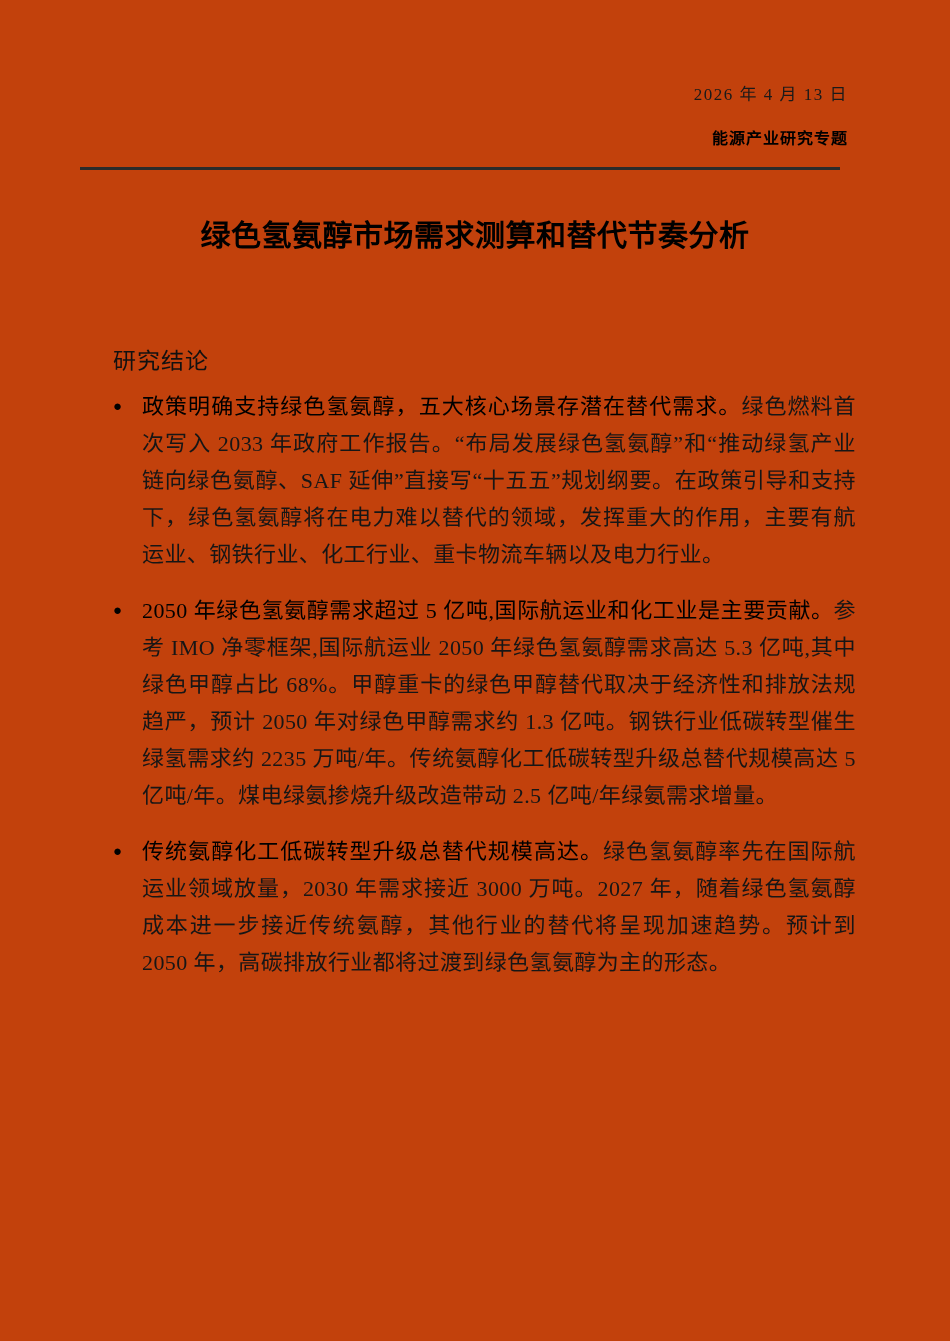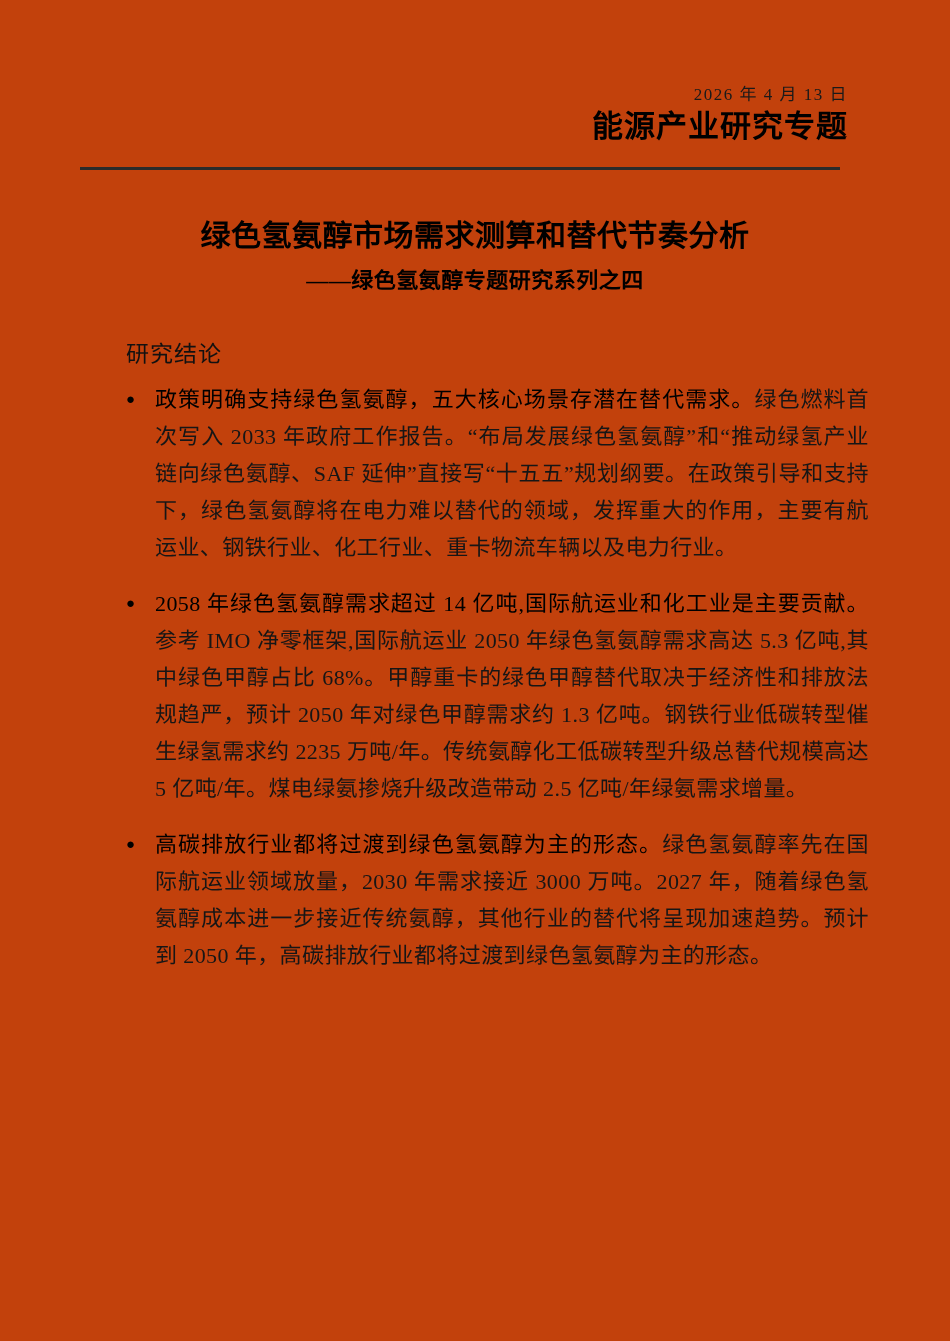--- a/index.html
+++ b/index.html
@@ -22,22 +22,22 @@
     right: 102px;
     text-align: right;
   }
   .header .date {
     font-size: 17px;
     line-height: 22px;
     letter-spacing: 1.5px;
     color: #1a1a1a;
   }
   .header .series {
-    margin-top: 6px;
-    font-size: 31px;
+    margin-top: 18px;
+    font-size: 16px;
     font-weight: bold;
     line-height: 30px;
     letter-spacing: 1px;
     color: #000000;
   }
   .rule {
     position: absolute;
     left: 80px;
     top: 167px;
     width: 760px;
@@ -62,24 +62,23 @@
   .title-block .subtitle {
     margin-top: 13px;
     font-size: 22px;
     font-weight: bold;
     line-height: 28px;
     letter-spacing: 0.5px;
     color: #000000;
   }
   .content {
     position: absolute;
-    top: 339px;
+    top: 346px;
     left: 112px;
     width: 744px;
-    margin-left: 13px;
   }
   .section-heading {
     font-family: "Liberation Sans", "DejaVu Sans", sans-serif;
     font-size: 23px;
     font-weight: 500;
     line-height: 30px;
     letter-spacing: 1px;
     margin: 0 0 12px 1px;
     color: #111111;
   }
@@ -122,39 +121,38 @@
 
   <div class="header">
     <div class="date">2026 年 4 月 13 日</div>
     <div class="series">能源产业研究专题</div>
   </div>
 
   <div class="rule"></div>
 
   <div class="title-block">
     <h1>绿色氢氨醇市场需求测算和替代节奏分析</h1>
-    <div class="subtitle">——绿色氢氨醇专题研究系列之四</div>
   </div>
 
   <div class="content">
     <div class="section-heading">研究结论</div>
 
     <ul class="bullets">
 
       <li>
         <span class="bullet-marker">●</span>
         <span class="lead">政策明确支持绿色氢氨醇，五大核心场景存潜在替代需求。</span><span>绿色燃料首次写入 2033 年政府工作报告。“布局发展绿色氢氨醇”和“推动绿氢产业链向绿色氨醇、SAF 延伸”直接写“十五五”规划纲要。在政策引导和支持下，绿色氢氨醇将在电力难以替代的领域，发挥重大的作用，主要有航运业、钢铁行业、化工行业、重卡物流车辆以及电力行业。</span>
       </li>
 
       <li>
         <span class="bullet-marker">●</span>
-        <span class="lead">2058 年绿色氢氨醇需求超过 14 亿吨,国际航运业和化工业是主要贡献。</span><span>参考 IMO 净零框架,国际航运业 2050 年绿色氢氨醇需求高达 5.3 亿吨,其中绿色甲醇占比 68%。甲醇重卡的绿色甲醇替代取决于经济性和排放法规趋严，预计 2050 年对绿色甲醇需求约 1.3 亿吨。钢铁行业低碳转型催生绿氢需求约 2235 万吨/年。传统氨醇化工低碳转型升级总替代规模高达 5 亿吨/年。煤电绿氨掺烧升级改造带动 2.5 亿吨/年绿氨需求增量。</span>
+        <span class="lead">2050 年绿色氢氨醇需求超过 5 亿吨,国际航运业和化工业是主要贡献。</span><span>参考 IMO 净零框架,国际航运业 2050 年绿色氢氨醇需求高达 5.3 亿吨,其中绿色甲醇占比 68%。甲醇重卡的绿色甲醇替代取决于经济性和排放法规趋严，预计 2050 年对绿色甲醇需求约 1.3 亿吨。钢铁行业低碳转型催生绿氢需求约 2235 万吨/年。传统氨醇化工低碳转型升级总替代规模高达 5 亿吨/年。煤电绿氨掺烧升级改造带动 2.5 亿吨/年绿氨需求增量。</span>
       </li>
 
       <li>
         <span class="bullet-marker">●</span>
-        <span class="lead">高碳排放行业都将过渡到绿色氢氨醇为主的形态。</span><span>绿色氢氨醇率先在国际航运业领域放量，2030 年需求接近 3000 万吨。2027 年，随着绿色氢氨醇成本进一步接近传统氨醇，其他行业的替代将呈现加速趋势。预计到 2050 年，高碳排放行业都将过渡到绿色氢氨醇为主的形态。</span>
+        <span class="lead">传统氨醇化工低碳转型升级总替代规模高达。</span><span>绿色氢氨醇率先在国际航运业领域放量，2030 年需求接近 3000 万吨。2027 年，随着绿色氢氨醇成本进一步接近传统氨醇，其他行业的替代将呈现加速趋势。预计到 2050 年，高碳排放行业都将过渡到绿色氢氨醇为主的形态。</span>
       </li>
 
     </ul>
   </div>
 
 </div>
 
 </body></html>

